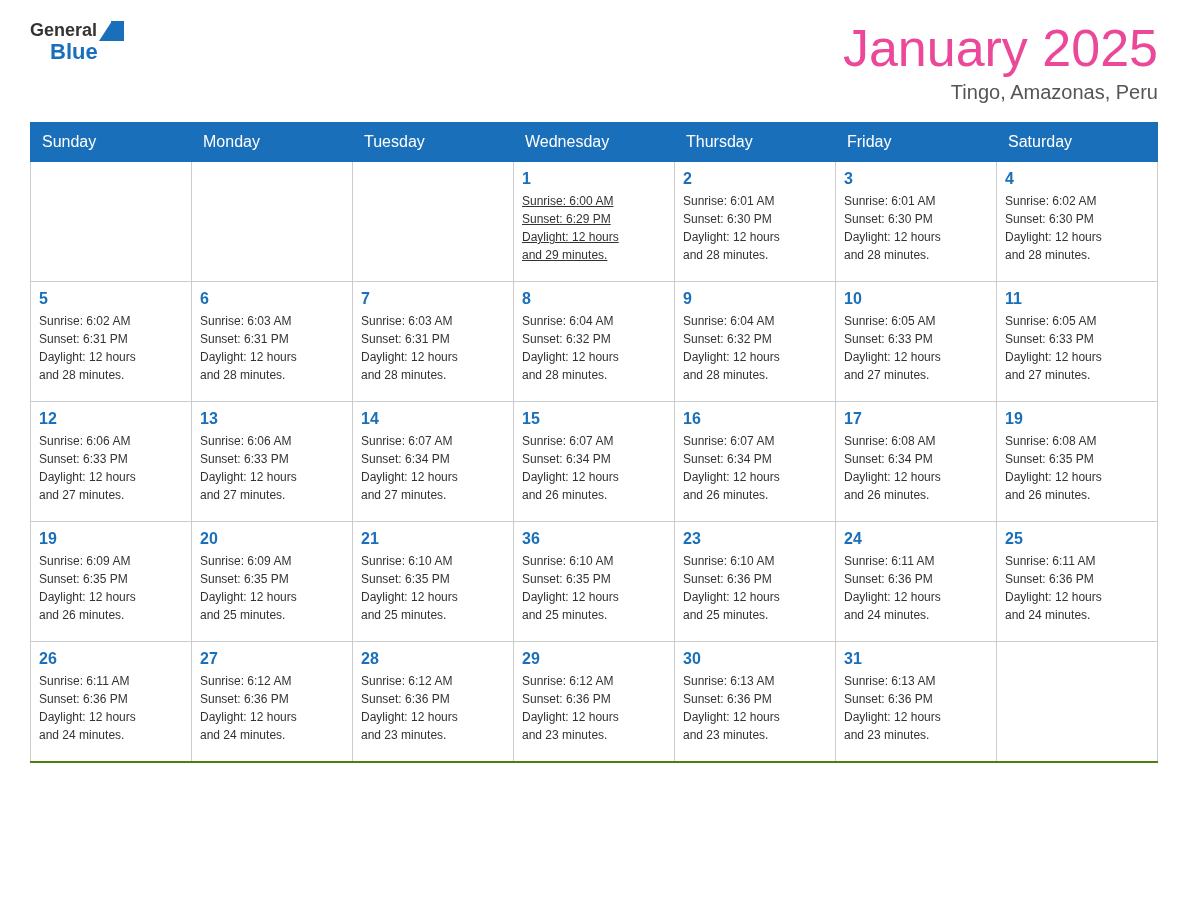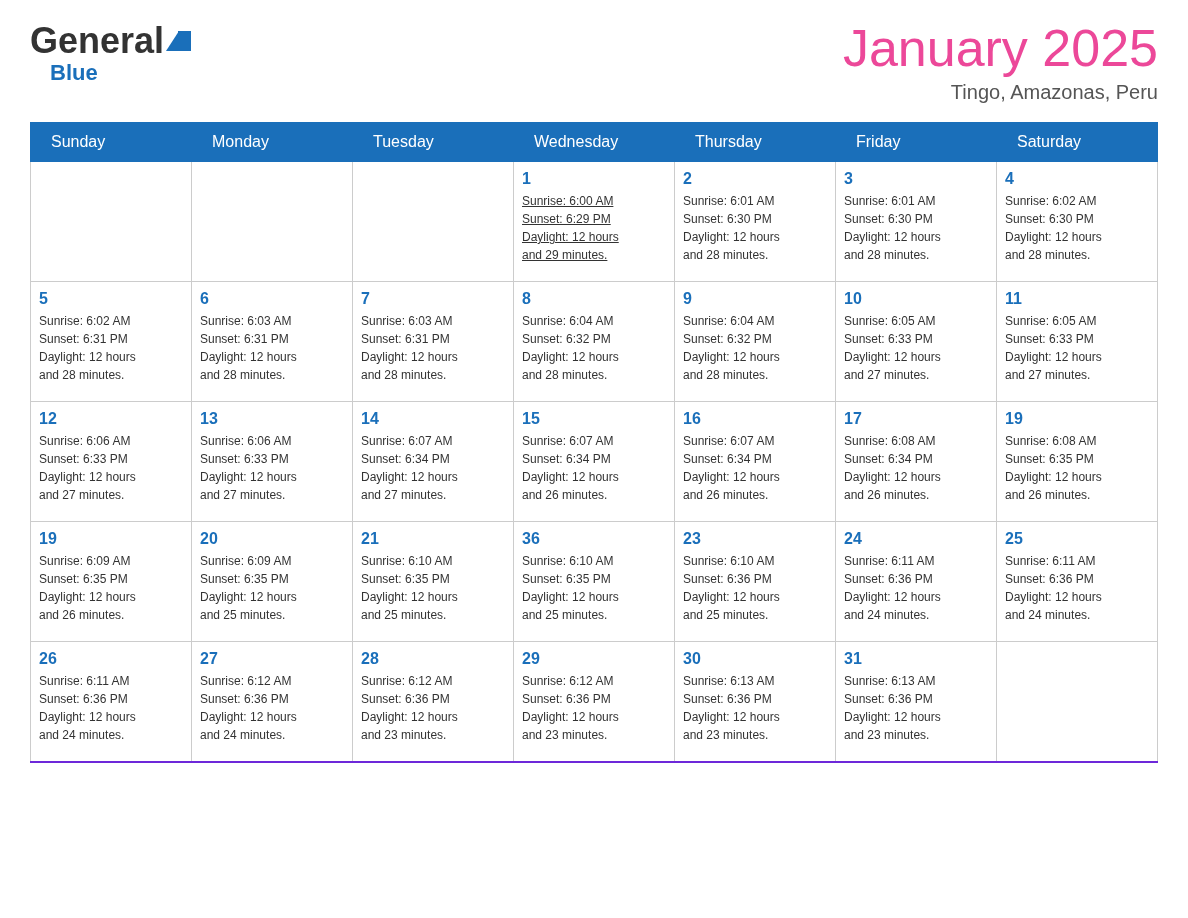--- a/index.html
+++ b/index.html
@@ -10,21 +10,21 @@
       min-height: 918px;
       padding: 20px 30px;
     }
     .header {
       display: flex;
       justify-content: space-between;
       align-items: flex-start;
       margin-bottom: 18px;
     }
     .logo-text-general {
-      font-size: 36px;
+      font-size: 18px;
       font-weight: bold;
       color: #333;
     }
     .title-section {
       text-align: right;
     }
     .calendar-title {
       font-size: 52px;
       font-weight: normal;
       color: #ec4899;
@@ -36,21 +36,21 @@
       margin-top: 4px;
     }
     table {
       width: 100%;
       border-collapse: collapse;
       table-layout: fixed;
     }
     thead tr th {
       background-color: #1a6fba;
       color: #fff;
-      padding: 10px 20px;
+      padding: 10px 11px;
       font-size: 16px;
       font-weight: normal;
       text-align: left;
       border: 1px solid #1a6fba;
     }
     tbody tr td {
       vertical-align: top;
       padding: 8px 8px;
       border: 1px solid #ccc;
       font-size: 12.5px;
@@ -66,21 +66,21 @@
     }
     .day-info {
       font-size: 12px;
       color: #333;
       line-height: 1.5;
     }
     .empty-cell {
       background: #fff;
     }
     tbody tr:last-child td {
-      border-bottom: 2px solid #6d28d9;
+      border-bottom: 2px solid #4d7c0f;
     }
     tbody tr td:first-child {
       border-left: 1px solid #ccc;
     }
     .logo-wrapper {
       display: flex;
       flex-direction: column;
     }
     .logo-line1 {
       display: flex;

